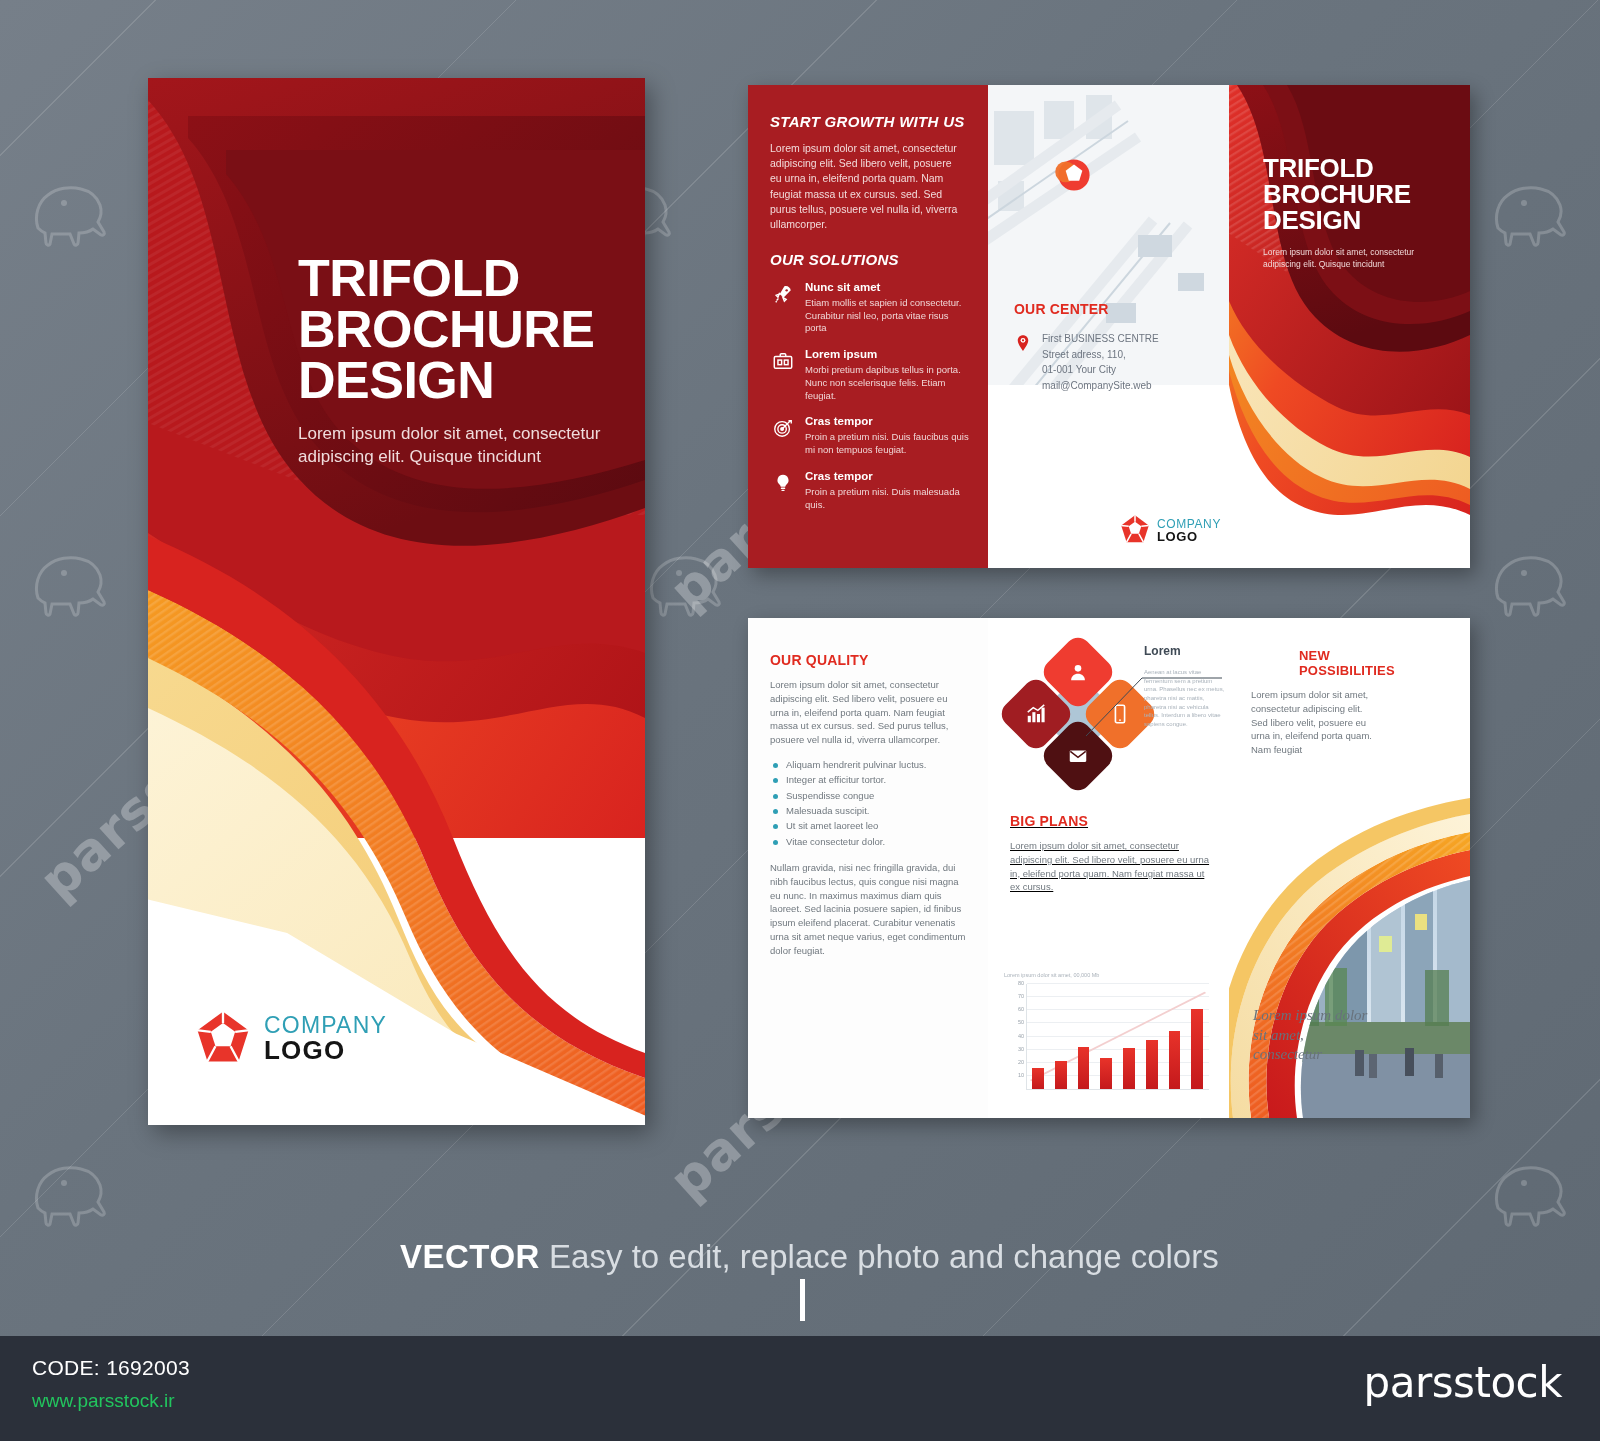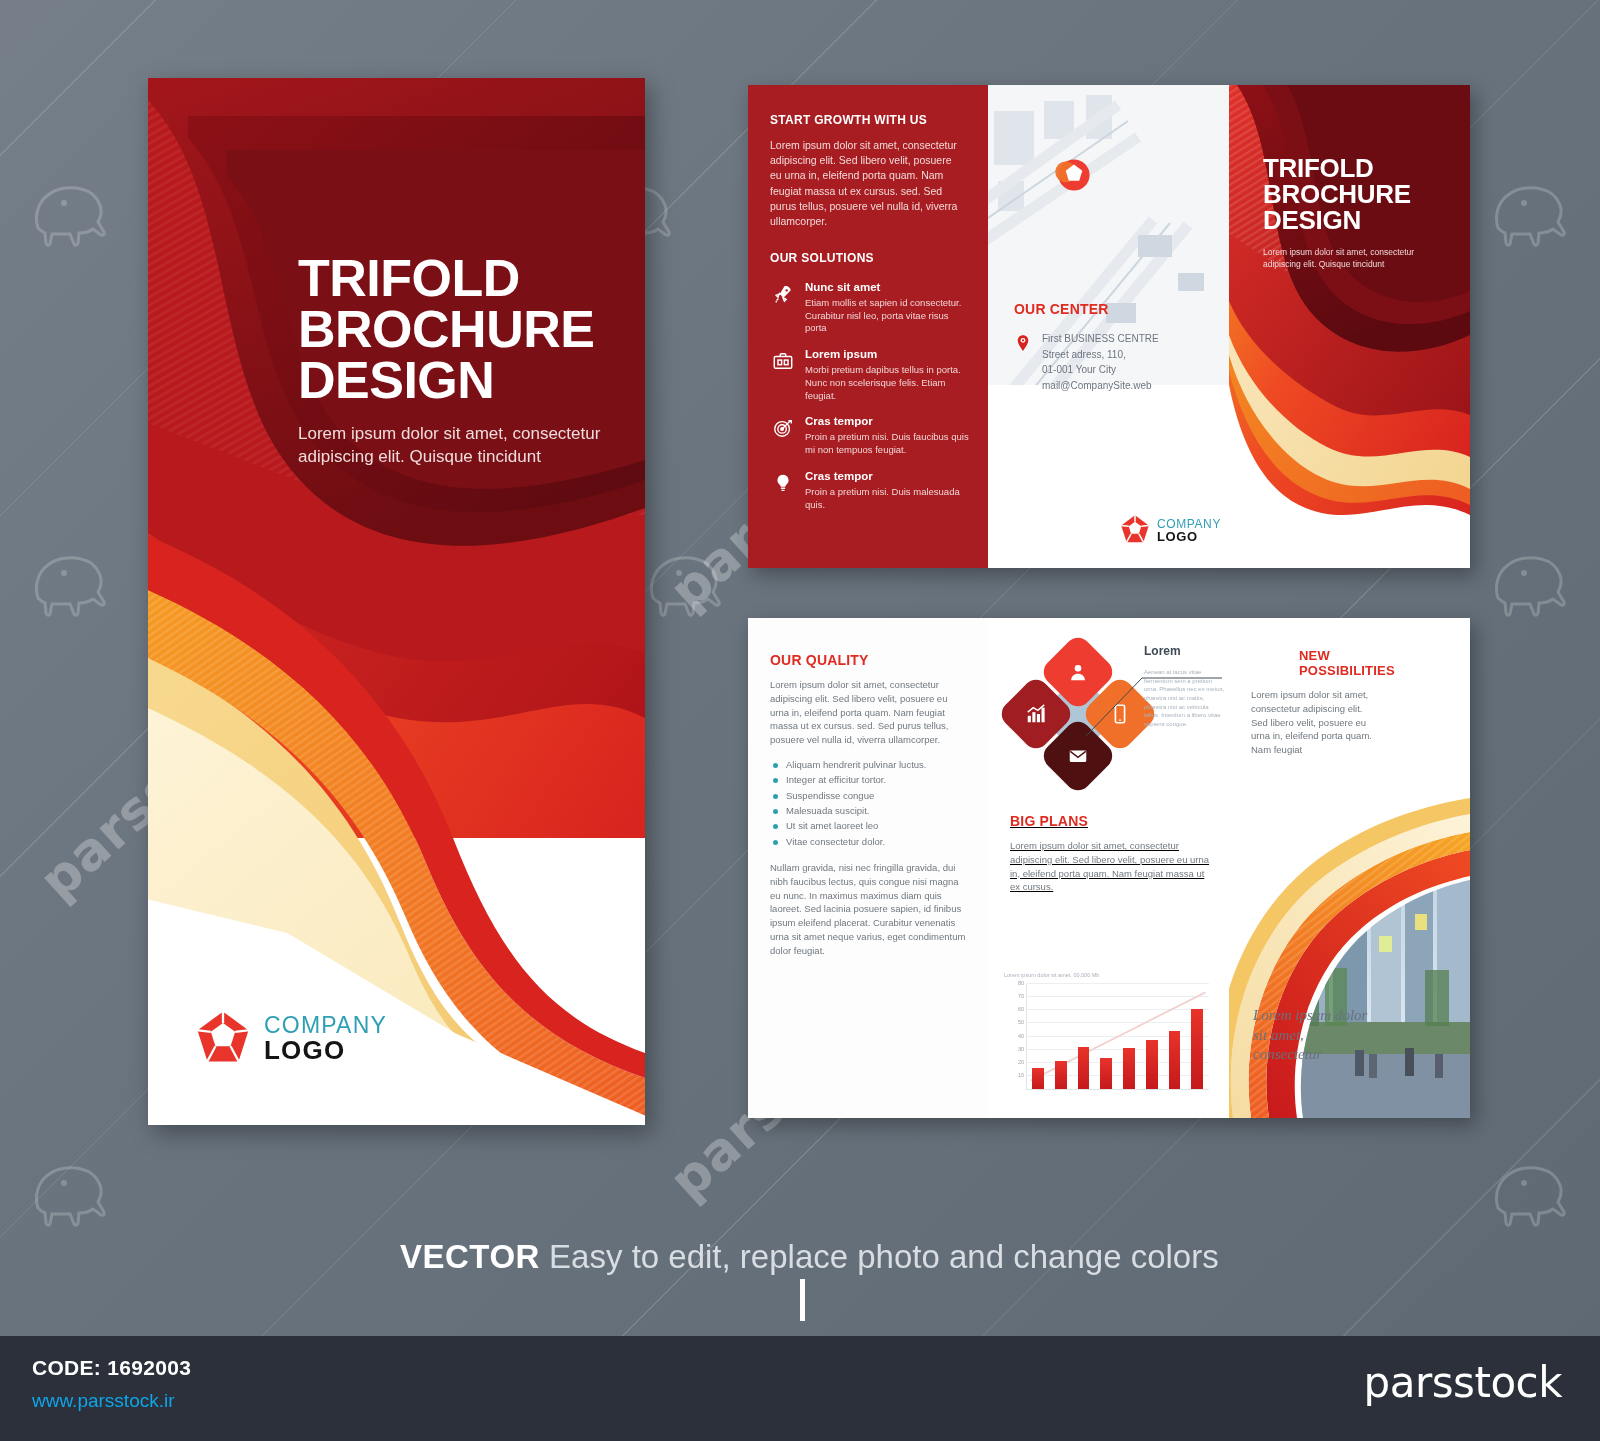--- a/index.html
+++ b/index.html
@@ -19,22 +19,22 @@
   .wm-row{position:absolute;left:0;width:1600px;display:flex;justify-content:space-between;
     pointer-events:none;opacity:.20;}
   .wm-el{width:120px;height:80px;position:relative;}
   .wm-el svg{width:100%;height:100%;display:block;}
   .wm-txt{position:absolute;color:rgba(255,255,255,.28);font-size:52px;font-weight:700;
     letter-spacing:1px;transform:rotate(-42deg);white-space:nowrap;pointer-events:none;
     font-family:"DejaVu Sans",sans-serif;}
 
   
   .footer{position:absolute;left:0;bottom:0;width:1600px;height:105px;background:#2b303a;z-index:40;}
-  .footer .code{position:absolute;left:32px;top:20px;color:#fff;font-weight:700;font-size:21px;letter-spacing:.3px;text-align:right;}
-  .footer .site{position:absolute;left:32px;top:54px;color:#0ea5e9;font-size:19px;font-weight:400;}
+  .footer .code{position:absolute;left:32px;top:20px;color:#fff;font-weight:400;font-size:21px;letter-spacing:.3px;text-align:right;}
+  .footer .site{position:absolute;left:32px;top:54px;color:#22c55e;font-size:19px;font-weight:400;}
   .footer .brand{position:absolute;right:38px;top:22px;color:#fff;font-size:42px;font-weight:400;letter-spacing:-.5px;font-family:"DejaVu Sans",sans-serif;}
 
   .vector-line{position:absolute;left:400px;bottom:165px;z-index:30;color:#d8dde2;font-size:33px;}
   .vector-line b{color:#fff;font-weight:700;letter-spacing:.5px;margin-top:24px;}
   .tick{position:absolute;left:800px;bottom:120px;width:5px;height:42px;background:#fff;z-index:30;}
 
   
   .cover{position:absolute;left:148px;top:78px;width:497px;height:1047px;background:#fff;
     overflow:hidden;box-shadow:6px 8px 22px rgba(0,0,0,.35);z-index:10;}
   .layer{position:absolute;}
@@ -47,21 +47,21 @@
   .logo-txt .l{color:#151515;font-size:26px;font-weight:700;letter-spacing:1.2px;line-height:1.05;}
 
   
   .sheet{position:absolute;background:#fff;overflow:hidden;box-shadow:5px 7px 18px rgba(0,0,0,.33);z-index:10;}
 
   
   .b1{left:748px;top:85px;width:722px;height:483px;}
   .b1 .pL{position:absolute;left:0;top:0;width:240px;height:483px;background:#a81d22;}
   .b1 .pM{position:absolute;left:240px;top:0;width:241px;height:483px;background:#fff;}
   .b1 .pR{position:absolute;left:481px;top:0;width:241px;height:483px;background:#fff;overflow:hidden;}
-  .h-red-w{color:#fff;font-weight:700;font-size:12px;letter-spacing:.3px;}
+  .h-red-w{color:#fff;font-weight:700;font-size:15px;letter-spacing:.3px;font-style:italic;}
   .body-w{color:#f2dada;font-size:10.5px;line-height:1.45;}
   .sol-item{display:flex;gap:9px;margin-bottom:13px;}
   .sol-ic{width:26px;height:26px;flex:0 0 26px;display:flex;align-items:center;justify-content:center;}
   .sol-ic svg{width:22px;height:22px;}
   .sol-h{color:#fff;font-size:11.5px;font-weight:700;line-height:1.2;margin-bottom:2px;}
   .sol-b{color:#f0d6d6;font-size:9.5px;line-height:1.35;}
   .h-red{color:#e02b20;font-weight:700;font-size:14px;letter-spacing:.2px;}
   .addr{color:#6d7580;font-size:10px;line-height:1.55;}
   .bb-title{position:absolute;color:#fff;font-weight:700;font-size:26px;line-height:1;letter-spacing:-.3px;z-index:6;}
   .bb-sub{position:absolute;color:#f0d8d8;font-size:8.5px;line-height:1.4;z-index:6;}

